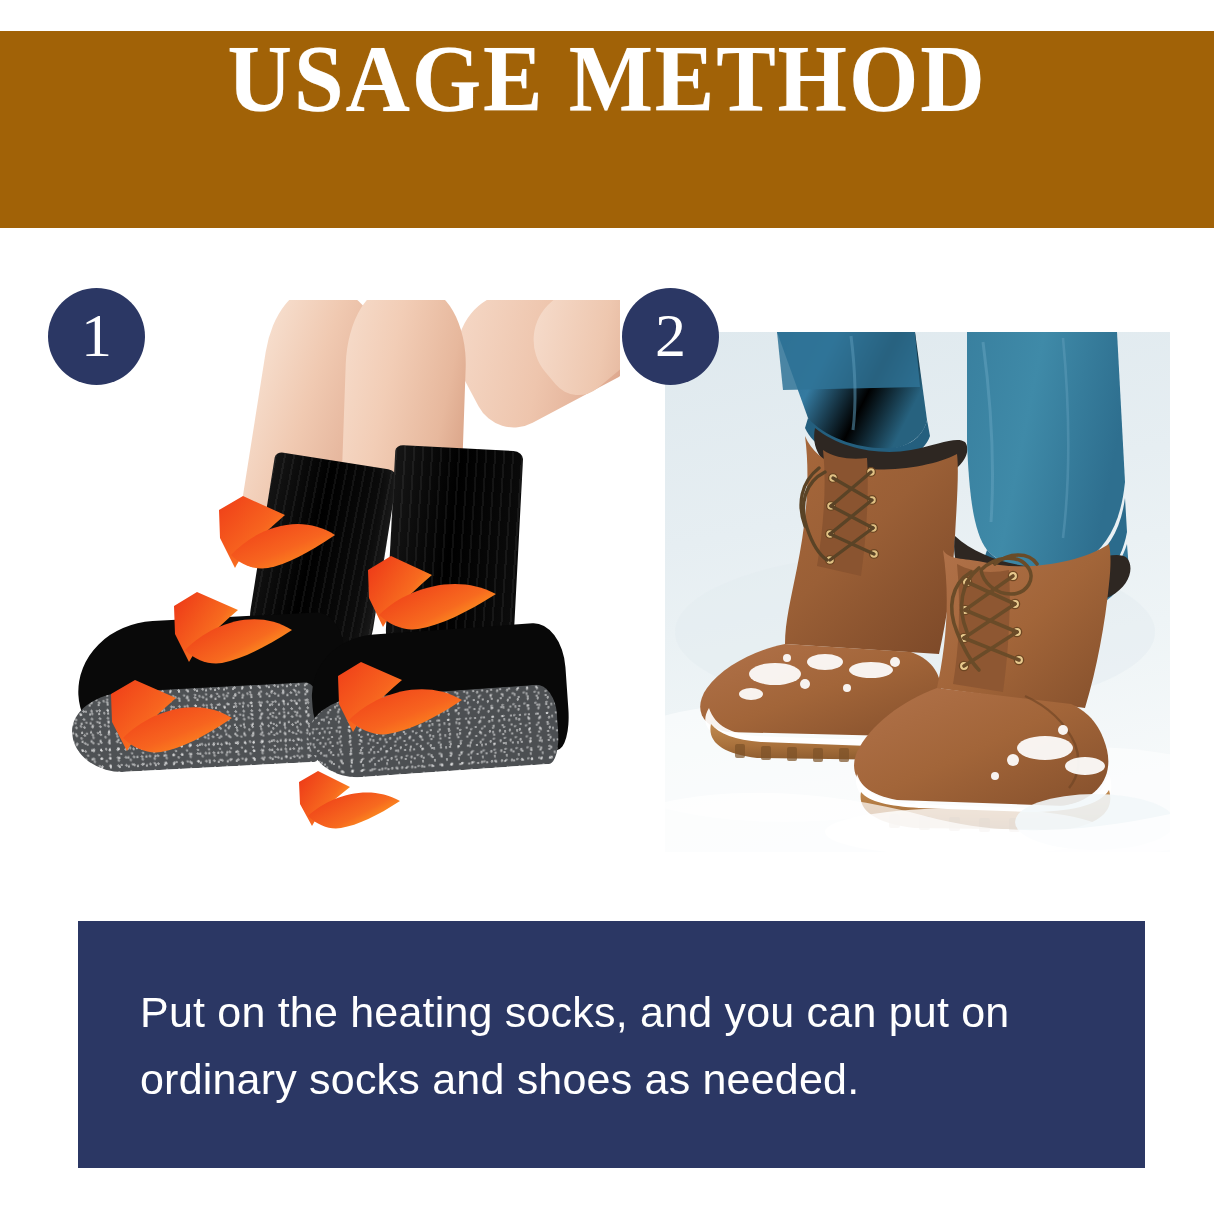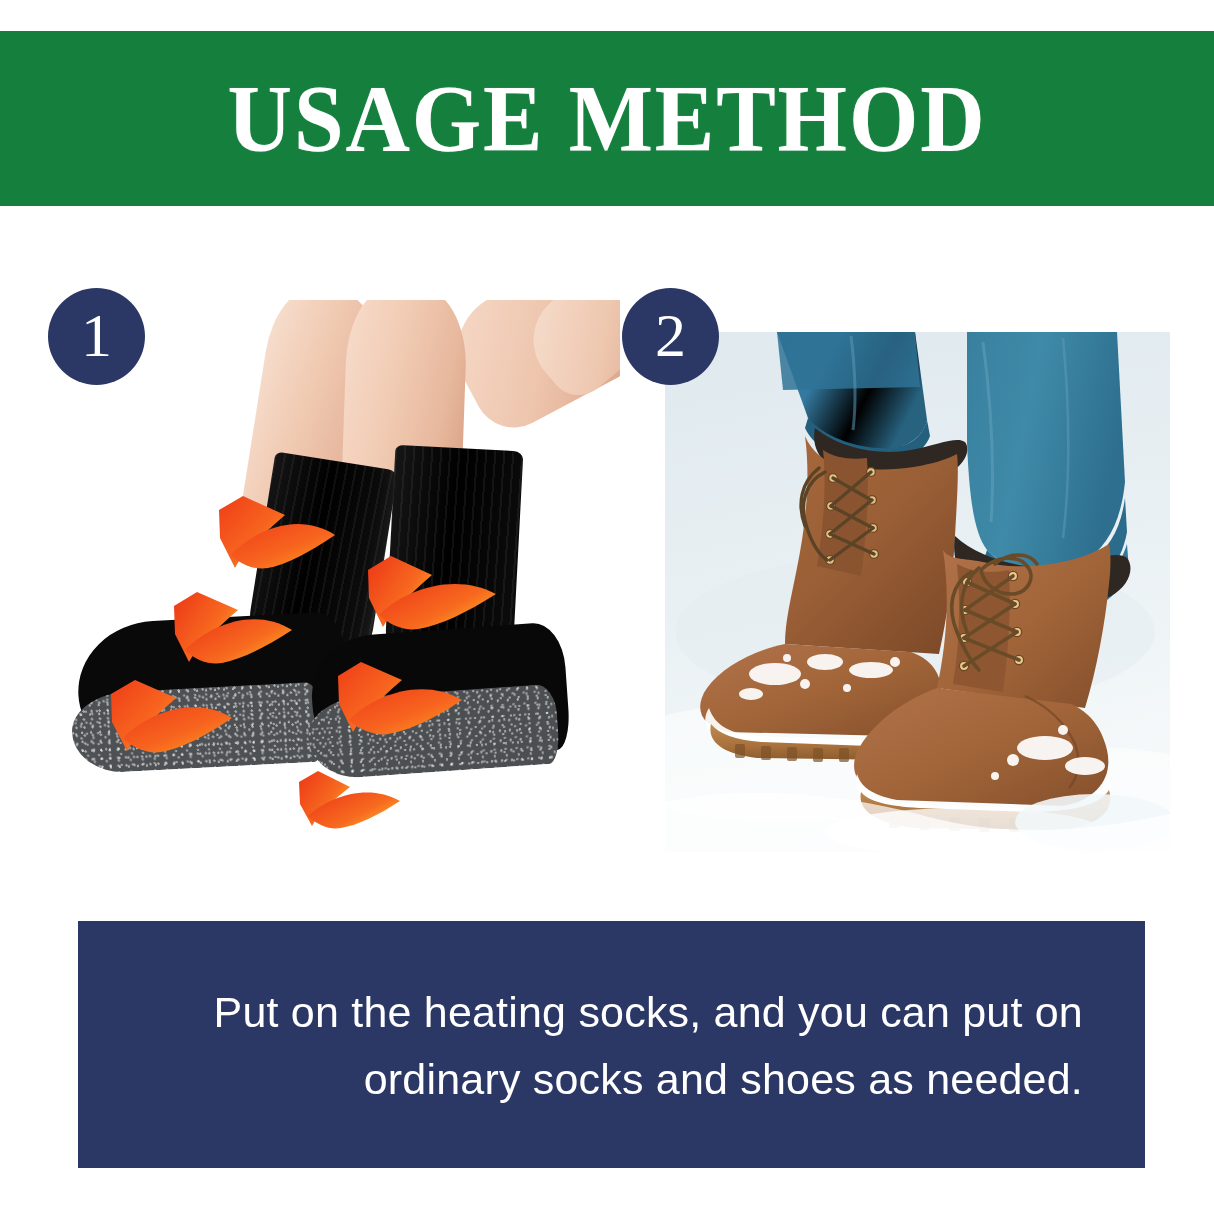--- a/index.html
+++ b/index.html
@@ -18,24 +18,23 @@
     background: #ffffff;
     overflow: hidden;
   }
 
   
   .header-band {
     position: absolute;
     left: 0;
     top: 31px;
     width: 1214px;
-    height: 175px;
-    background: #15803d;
+    height: 197px;
+    background: #a16207;
     display: flex;
-    align-items: center;
     justify-content: center;
   }
   .header-title {
     font-family: "Liberation Serif", "DejaVu Serif", serif;
     font-weight: bold;
     font-size: 96px;
     line-height: 1;
     color: #ffffff;
     letter-spacing: 2px;
     transform: scaleX(0.93);
@@ -217,21 +216,20 @@
     background: #2b3764;
     box-sizing: border-box;
     padding: 58px 62px 0 62px;
   }
   .caption-text {
     color: #ffffff;
     font-family: "Liberation Sans", sans-serif;
     font-size: 43px;
     line-height: 1.55;
     letter-spacing: 0.2px;
-    text-align: right;
   }
 </style>
 </head>
 <body>
 
 <div id="page">
 
   <div class="header-band">
     <div class="header-title">USAGE METHOD</div>
   </div>

